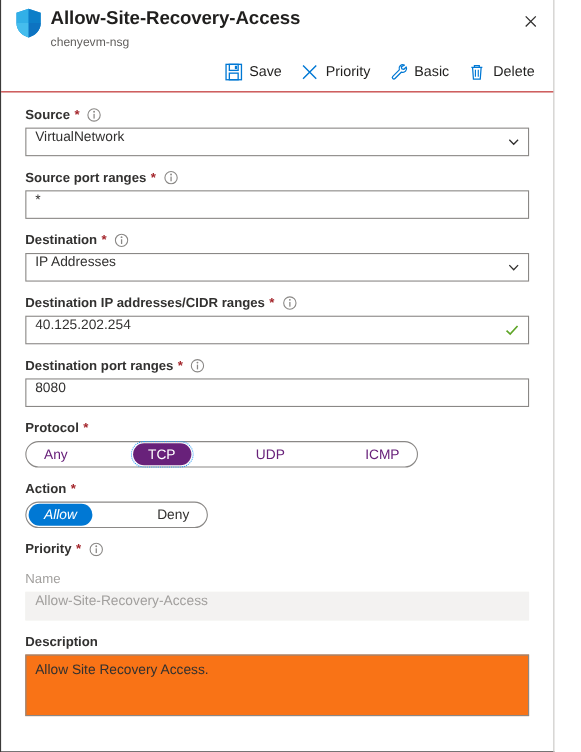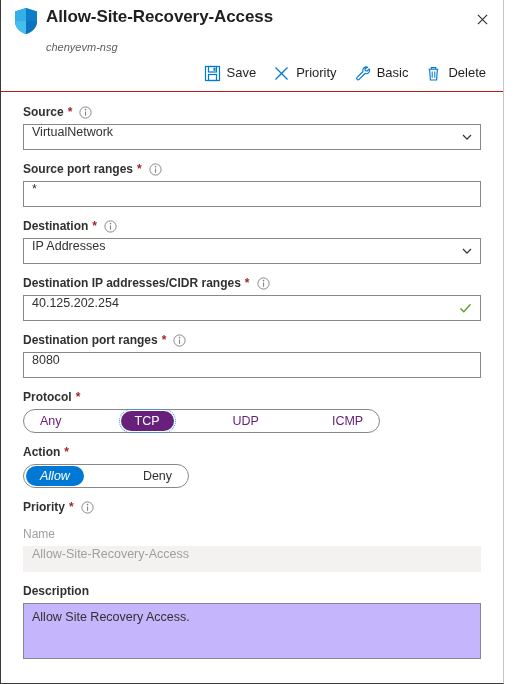--- a/index.html
+++ b/index.html
@@ -43,22 +43,21 @@
     font-size: 17px;
     font-weight: bold;
     line-height: 20px;
     color: #201f1e;
     letter-spacing: -0.1px;
   }
   .blade-subtitle {
     font-size: 11px;
     color: #605e5c;
     line-height: 14px;
-    margin-top: 13px;
-    font-style: italic;
+    margin-top: 5px;
   }
   .close-btn {
     position: absolute;
     top: 6px;
     right: 8px;
     width: 26px; height: 26px;
     display: flex; align-items: center; justify-content: center;
     cursor: pointer;
     background: none; border: none; padding: 0;
   }
@@ -188,21 +187,21 @@
   .choicegroup.action .choice { color: #323130; }
   .choicegroup.action .choice.sel {
     background: #0078d4;
     color: #ffffff;
     font-style: italic;
   }
 
   .textarea {
     height: 56px;
     border: 1px solid #8a8886;
-    background: #c4b5fd;
+    background: #f97316;
     padding: 5px 8px;
     font-size: 12.5px;
     color: #323130;
     line-height: 17px;
     cursor: text;
   }
 </style>
 </head>
 <body>
 

